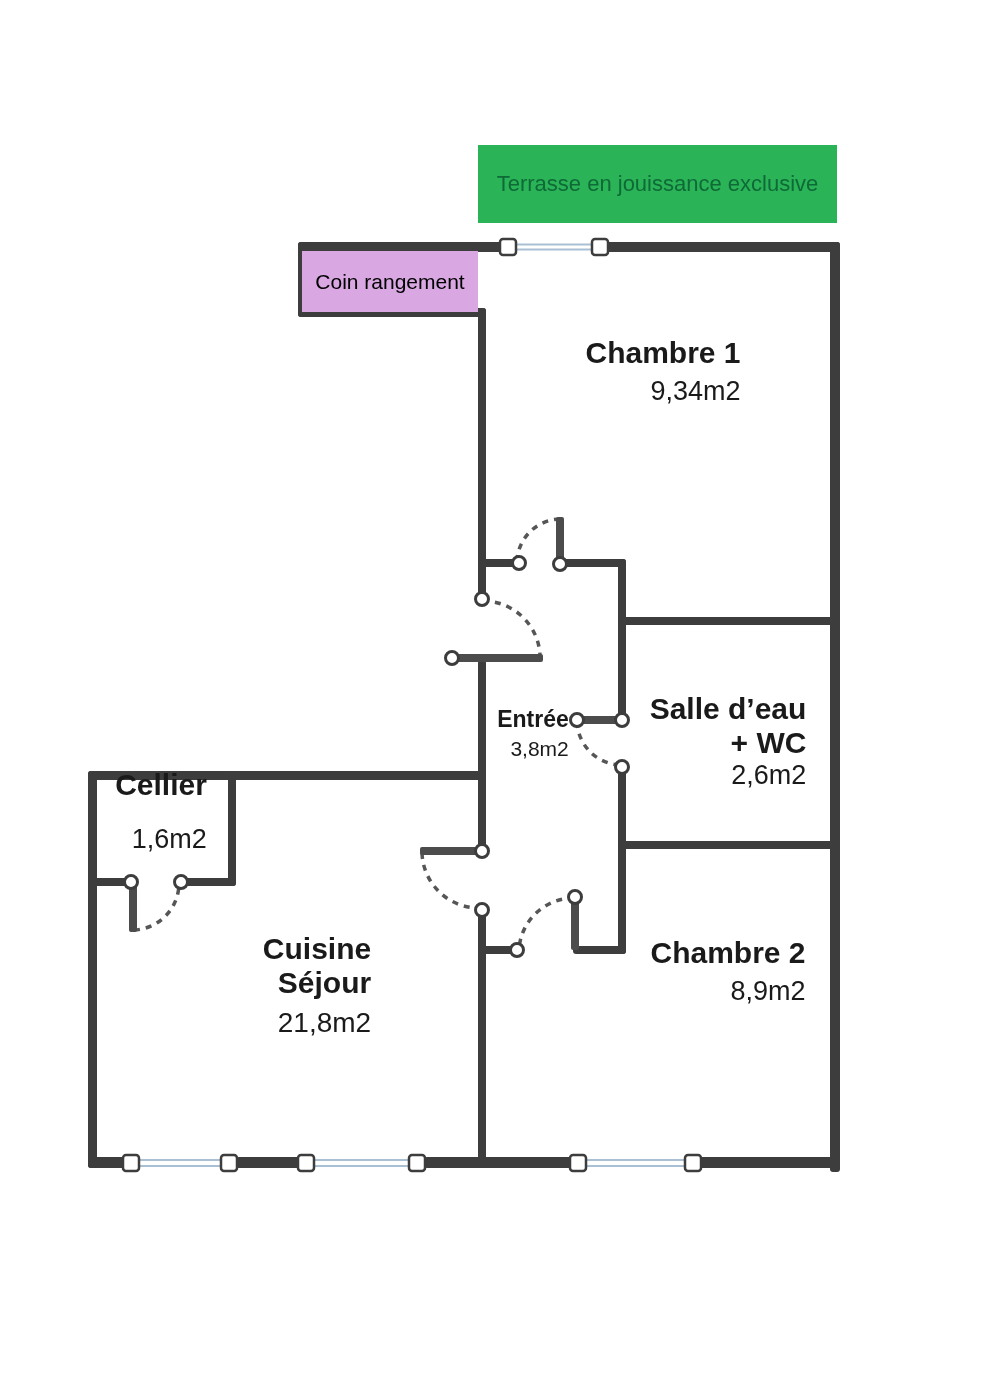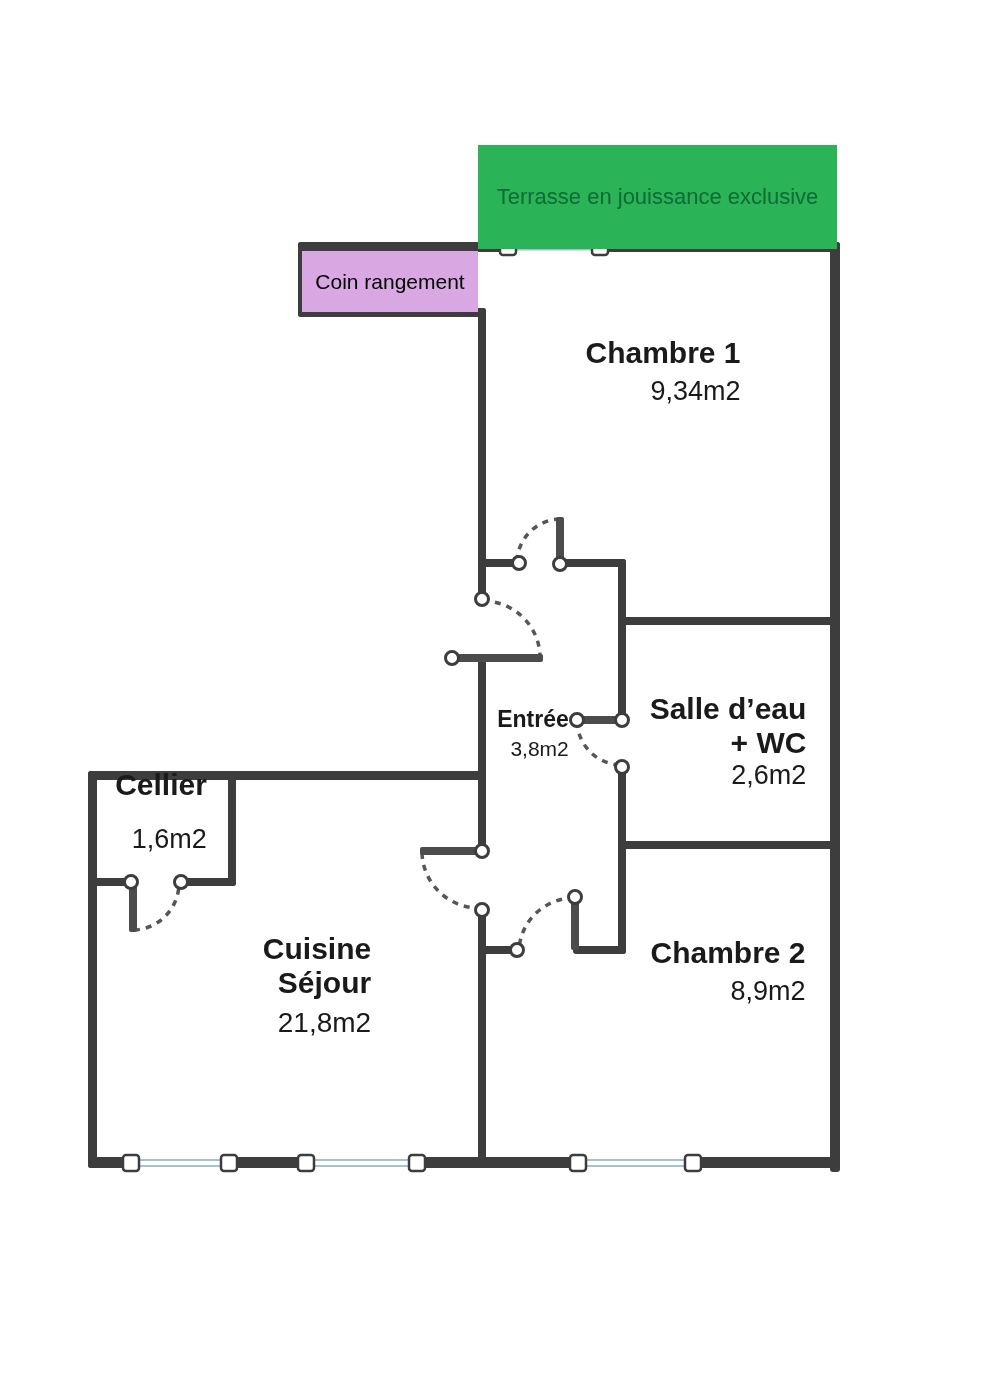--- a/index.html
+++ b/index.html
@@ -7,21 +7,21 @@
           font-family:"Liberation Sans","DejaVu Sans",sans-serif;}
   
   .watermark{position:absolute;left:522px;top:706px;transform:translate(-50%,-54%);
              font-size:92px;font-weight:bold;color:#e2e2e2;letter-spacing:1px;z-index:1;
              white-space:nowrap;}
   
   svg.plan{position:absolute;left:0;top:0;z-index:2;}
   
   .banner{position:absolute;display:flex;align-items:center;justify-content:center;
           z-index:3;white-space:nowrap;}
-  .banner.terrasse{left:478px;top:145px;width:359px;height:104px;background:#2bb357;
+  .banner.terrasse{left:478px;top:145px;width:359px;height:78px;background:#2bb357;
                    color:#0e6a36;font-size:22px;}
   .banner.coin{left:302px;top:251px;width:176px;height:61px;background:#d9a8e3;
                color:#000000;font-size:21px;}
   
   .room-label{position:absolute;transform:translate(-50%,-50%);z-index:3;text-align:right;
               color:#1a1a1a;white-space:nowrap;}
   .room-label .nm{font-weight:bold;}
   .lbl-chambre1{left:663px;top:371px;font-size:30px;}
   .lbl-chambre1 .ar{font-size:27px;margin-top:6px;}
   .lbl-salle{left:728px;top:741px;font-size:30px;}

